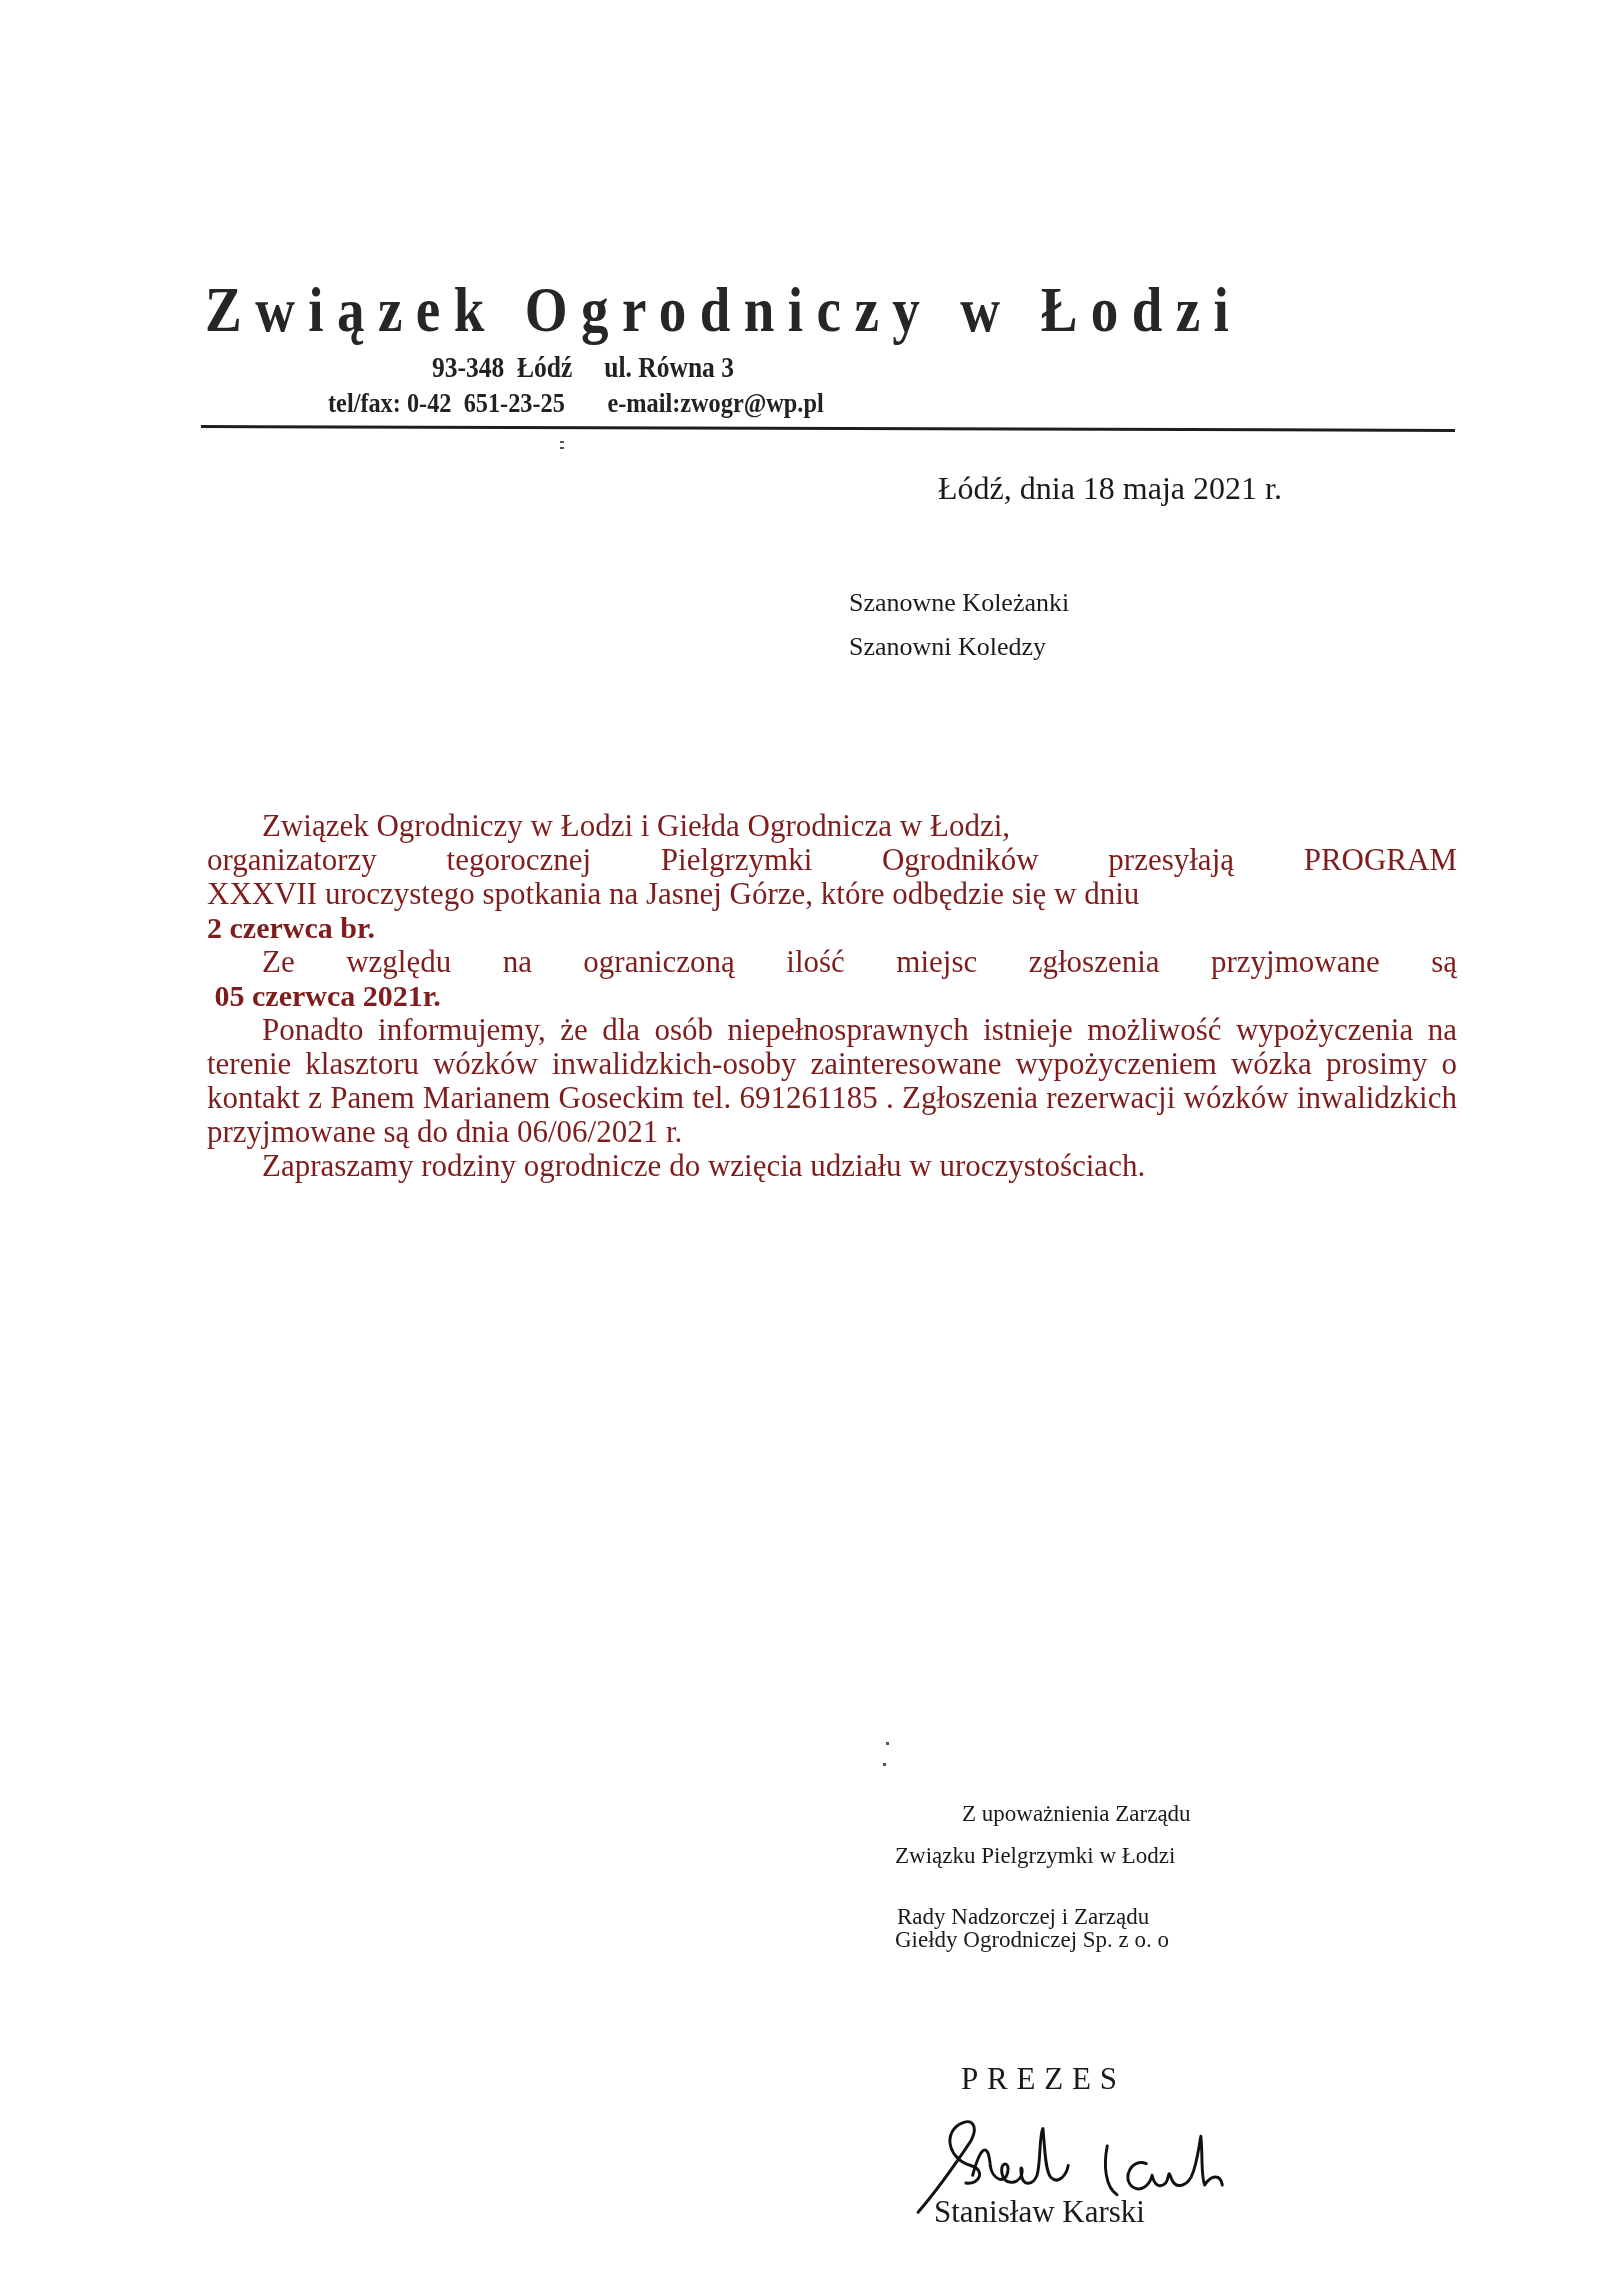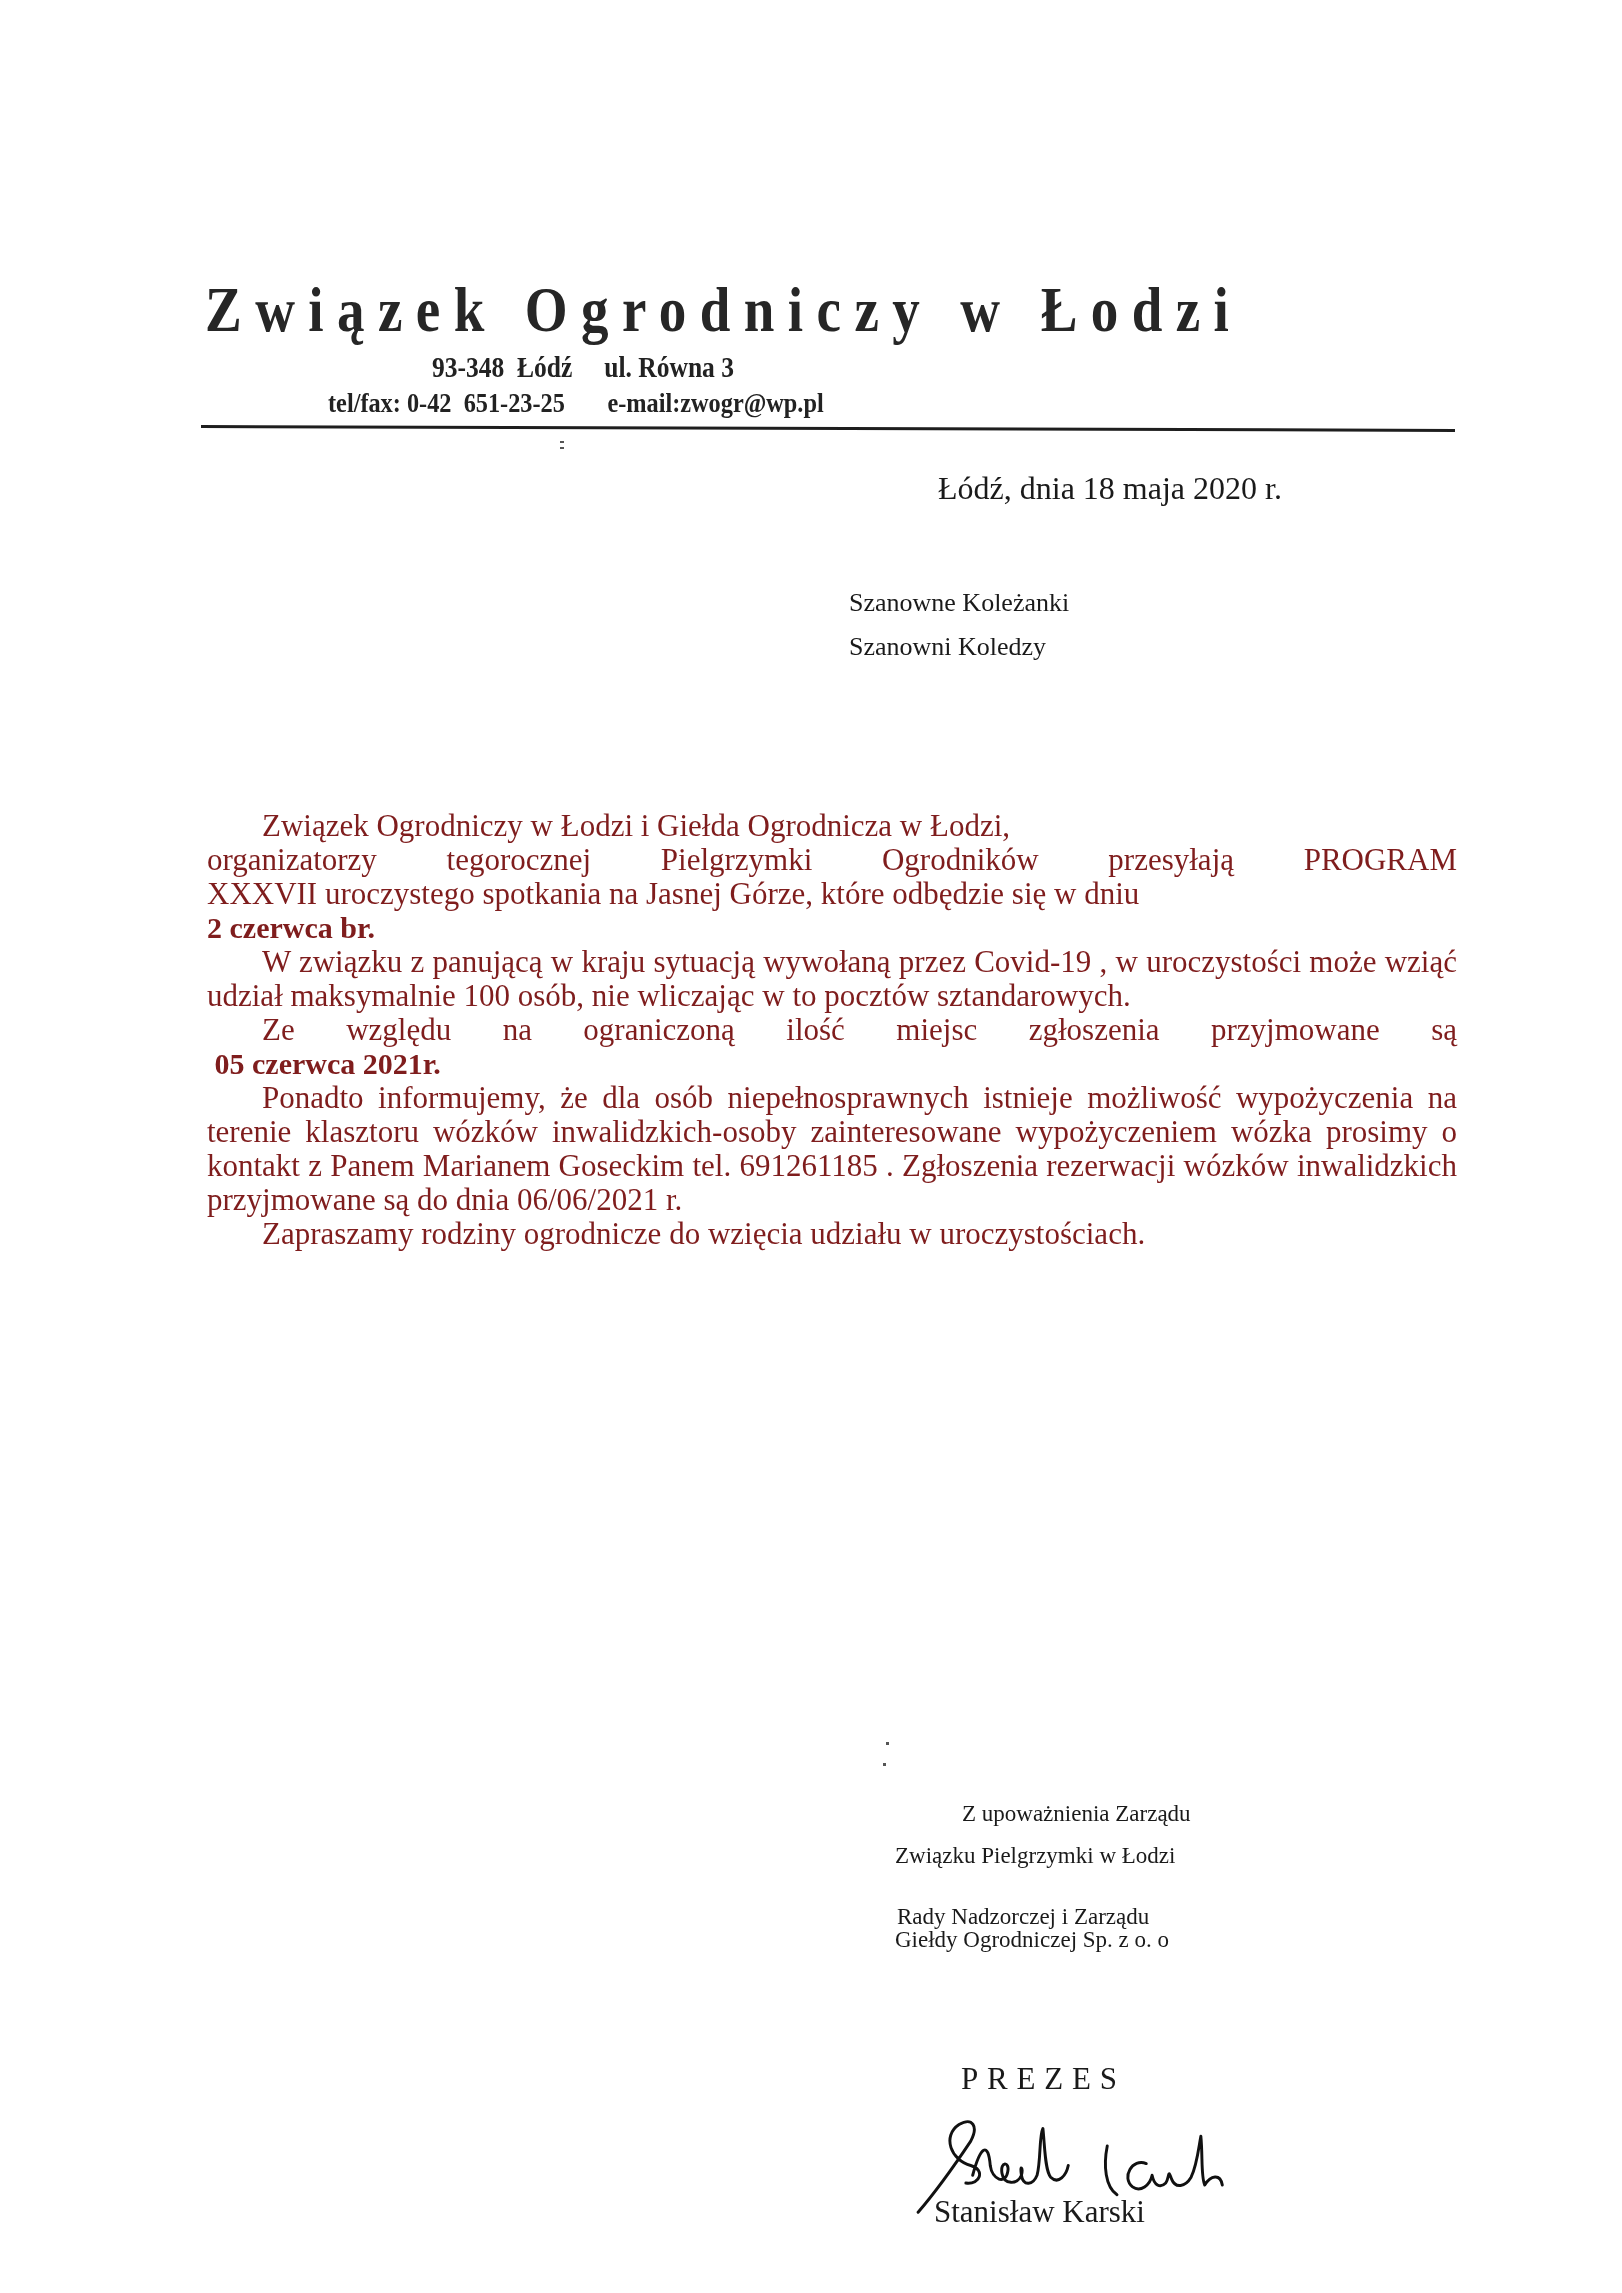--- a/index.html
+++ b/index.html
@@ -45,31 +45,30 @@
 <div class="abs org-title">Związek Ogrodniczy w Łodzi</div>
 <div class="abs addr">93-348  Łódź     ul. Równa 3</div>
 <div class="abs contact">tel/fax: 0-42  651-23-25       e-mail:zwogr@wp.pl</div>
 <div class="rule"></div>
 
 <div class="speck" style="left:560px;top:441px;width:3.9px;height:2px;"></div>
 <div class="speck" style="left:560px;top:447px;width:3.9px;height:2px;"></div>
 <div class="speck" style="left:886px;top:1742px;"></div>
 <div class="speck" style="left:883px;top:1763px;"></div>
 
-<div class="abs date">Łódź, dnia 18 maja 2020 r.</div>
+<div class="abs date">Łódź, dnia 18 maja 2021 r.</div>
 
 <div class="abs sal" style="top:588px;">Szanowne Koleżanki</div>
 <div class="abs sal" style="top:632px;">Szanowni Koledzy</div>
 
 <div class="body">
   <span class="line indent">Związek Ogrodniczy w Łodzi  i Giełda Ogrodnicza w  Łodzi,</span>
   <span class="line j">organizatorzy tegorocznej Pielgrzymki Ogrodników przesyłają PROGRAM</span>
   <span class="line">XXXVII uroczystego spotkania na Jasnej Górze, które odbędzie się w dniu</span>
   <span class="line b">2 czerwca br.</span>
-  <p class="last-left">W związku z panującą w kraju sytuacją wywołaną przez Covid-19 ,  w uroczystości może wziąć udział maksymalnie 100 osób, nie wliczając w to pocztów sztandarowych.</p>
   <span class="line indent j">Ze względu na ograniczoną ilość miejsc zgłoszenia przyjmowane są</span>
   <span class="line b" style="white-space:pre;"> 05 czerwca 2021r.</span>
   <p class="last-left">Ponadto informujemy, że dla osób niepełnosprawnych istnieje możliwość wypożyczenia na terenie klasztoru wózków inwalidzkich-osoby zainteresowane wypożyczeniem wózka prosimy o kontakt z Panem Marianem Goseckim tel. 691261185 . Zgłoszenia rezerwacji wózków inwalidzkich przyjmowane są do dnia 06/06/2021 r.</p>
   <p class="last-left">Zapraszamy rodziny ogrodnicze do wzięcia udziału w uroczystościach.</p>
 </div>
 
 <div class="abs close" style="left:962px;top:1801px;">Z upoważnienia Zarządu</div>
 <div class="abs close" style="left:895px;top:1843px;">Związku Pielgrzymki w Łodzi</div>
 <div class="abs close" style="left:897px;top:1885px;margin-top:19px;">Rady Nadzorczej i Zarządu</div>
 <div class="abs close" style="left:895px;top:1927px;text-align:right;">Giełdy Ogrodniczej Sp. z o. o</div>

